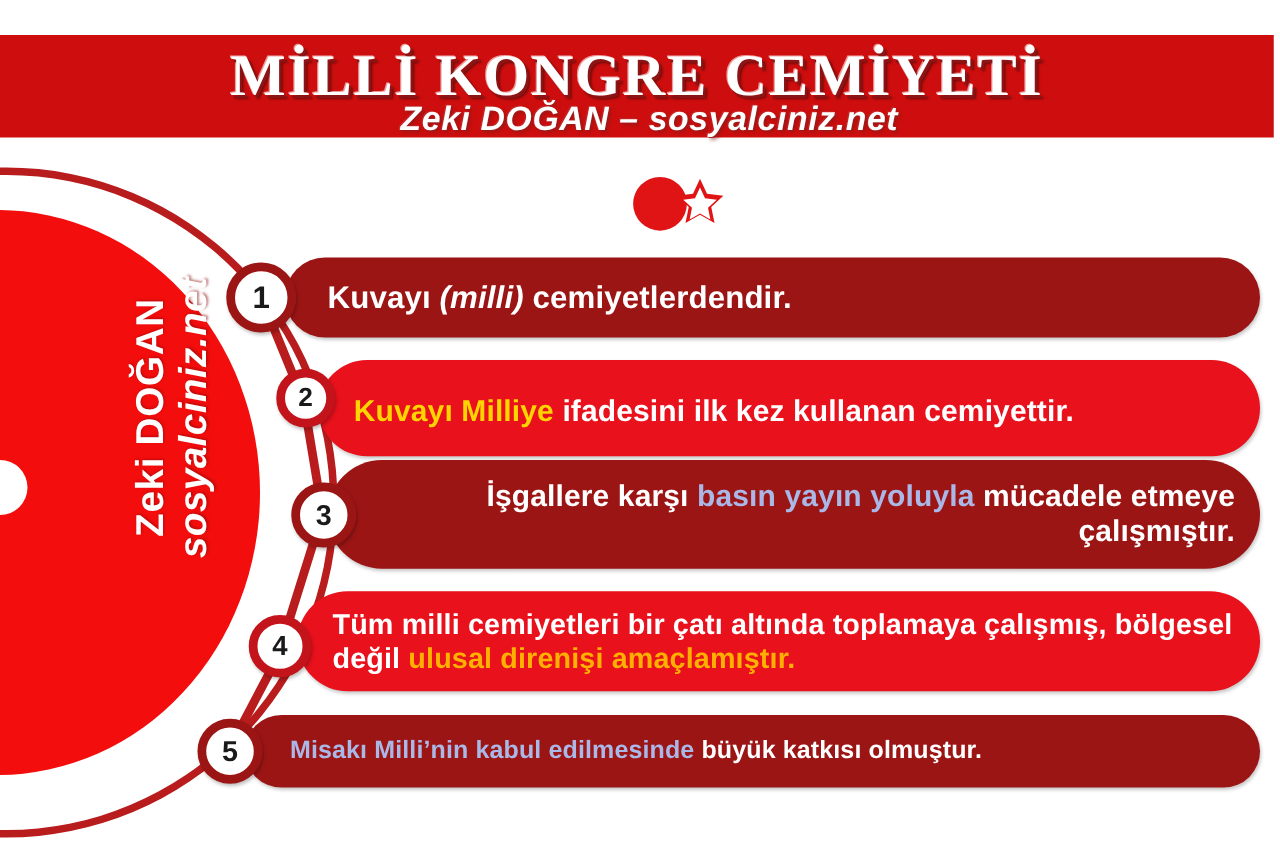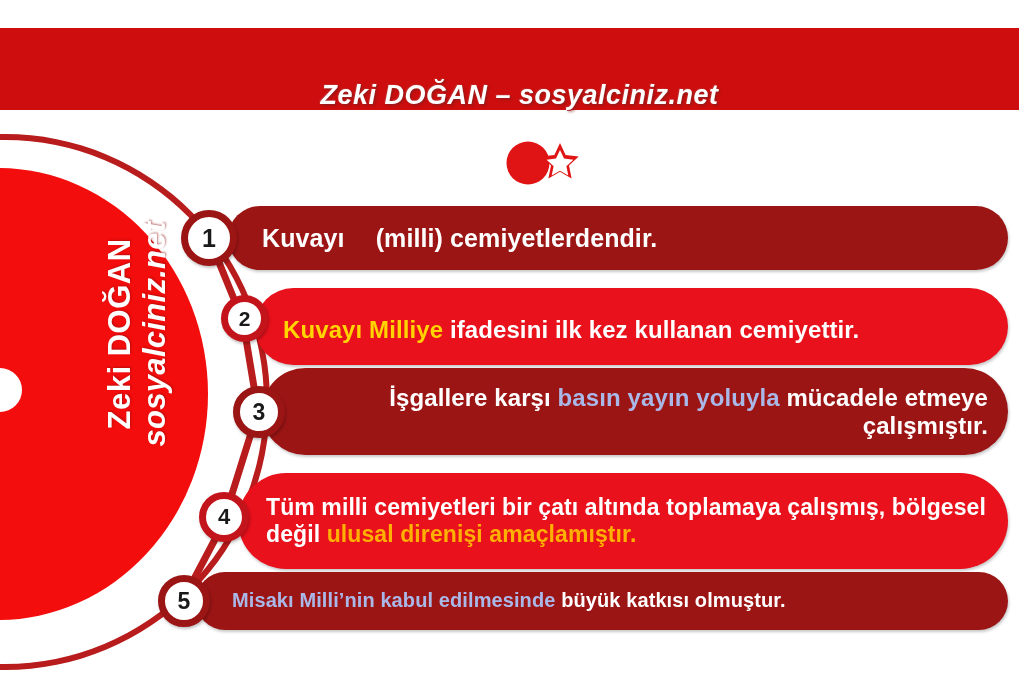--- a/index.html
+++ b/index.html
@@ -181,20 +181,21 @@
   }
   .badge.big   { border: 7px solid #9c1515; }
   .badge.bright{ border: 7px solid #c4141b; }
 </style>
 </head>
 <body>
 
 <div id="page">
 
   <div id="header-bar"></div>
+  <div id="title">MİLLİ KONGRE CEMİYETİ</div>
   <div id="subtitle">Zeki DOĞAN – sosyalciniz.net</div>
 
   <svg id="flag-emblem" viewBox="0 0 96 64" xmlns="http://www.w3.org/2000/svg">
     <g fill="#e01414">
       <path d="M46 4 a28 28 0 1 0 0 56 a28 28 0 1 1 0 -56 Z"></path>
       <circle cx="44" cy="32" r="21.5"></circle>
       <path d="M76 12 l5.6 11.9 13.1 1.6 -9.7 9 2.6 12.9 -11.6 -6.6 -11.6 6.6 2.6 -12.9 -9.7 -9 13.1 -1.6 Z" fill="#e01414"></path>
       <path d="M76 19 l4 8.6 9.4 1.1 -7 6.5 1.9 9.3 -8.3 -4.8 -8.3 4.8 1.9 -9.3 -7 -6.5 9.4 -1.1 Z" fill="#ffffff"></path>
     </g>
   </svg>
@@ -207,35 +208,35 @@
   <div id="disc-watermark">
     <div class="wm-line1">Zeki DOĞAN</div>
     <div class="wm-line2">sosyalciniz.net</div>
   </div>
 
   <svg id="connector" viewBox="0 0 1024 680" xmlns="http://www.w3.org/2000/svg">
     <polyline points="209,238 243,321 258,411 222,526 183,600" fill="none" stroke="#b81c1c" stroke-width="7" stroke-linecap="round" stroke-linejoin="round"></polyline>
   </svg>
 
   <div class="bar dark" id="bar-1" style="left: 228px; top: 206px; width: 780px; height: 64px; padding: 0px 22px 0px 34px; background: rgb(156, 21, 21);">
-    <div class="bar-text" id="text-1" style="font-size:25px;"><span>Kuvayı </span><span style=" margin-left: 24px;">(milli)</span><span> cemiyetlerdendir.</span></div>
+    <div class="bar-text" id="text-1" style="font-size:25px;"><span>Kuvayı </span><span style="font-style: italic;">(milli)</span><span> cemiyetlerdendir.</span></div>
   </div>
   <div class="badge big" id="badge-1" style="left:181px; top:210px; width:56px; height:56px; font-size:25px;">1</div>
 
   <div class="bar bright" id="bar-2" style="left: 255px; top: 288px; width: 753px; height: 77px; padding: 6px 20px 0px 28px; background: rgb(232, 17, 28);">
     <div class="bar-text" id="text-2" style="font-size:24px;"><span style="color: rgb(255, 212, 0);">Kuvayı Milliye</span><span> ifadesini ilk kez kullanan cemiyettir.</span></div>
   </div>
   <div class="badge bright" id="badge-2" style="left:221px; top:295px; width:47px; height:47px; font-size:21px;">2</div>
 
   <div class="bar dark" id="bar-3" style="left: 262px; top: 368px; width: 746px; height: 87px; padding: 0px 20px 0px 26px; background: rgb(156, 21, 21);">
     <div class="bar-text" id="text-3" style="font-size:24px;text-align:right;"><span>İşgallere karşı </span><span style="color: rgb(170, 184, 232);">basın yayın yoluyla</span><span> mücadele etmeye çalışmıştır.</span></div>
   </div>
   <div class="badge big" id="badge-3" style="left:233px; top:386px; width:52px; height:52px; font-size:23px;">3</div>
 
-  <div class="bar bright" id="bar-4" style="left: 238px; top: 473px; width: 770px; height: 96px; padding: 0px 20px 0px 28px; background: rgb(232, 17, 28);">
+  <div class="bar bright" id="bar-4" style="left: 238px; top: 473px; width: 770px; height: 80px; padding: 0px 20px 0px 28px; background: rgb(232, 17, 28);">
     <div class="bar-text" id="text-4" style="font-size:23px;"><span>Tüm milli cemiyetleri bir çatı altında toplamaya çalışmış, bölgesel değil </span><span style="color: rgb(255, 176, 0);">ulusal direnişi amaçlamıştır.</span></div>
   </div>
   <div class="badge bright" id="badge-4" style="left:199px; top:492px; width:50px; height:50px; font-size:22px;">4</div>
 
   <div class="bar dark" id="bar-5" style="left: 196px; top: 572px; width: 812px; height: 58px; padding: 0px 20px 0px 36px; background: rgb(156, 21, 21);">
     <div class="bar-text" id="text-5" style="font-size:20px;"><span style="color: rgb(170, 184, 232);">Misakı Milli’nin kabul edilmesinde</span><span> büyük katkısı olmuştur.</span></div>
   </div>
   <div class="badge big" id="badge-5" style="left:158px; top:575px; width:52px; height:52px; font-size:23px;">5</div>
 
 </div>

